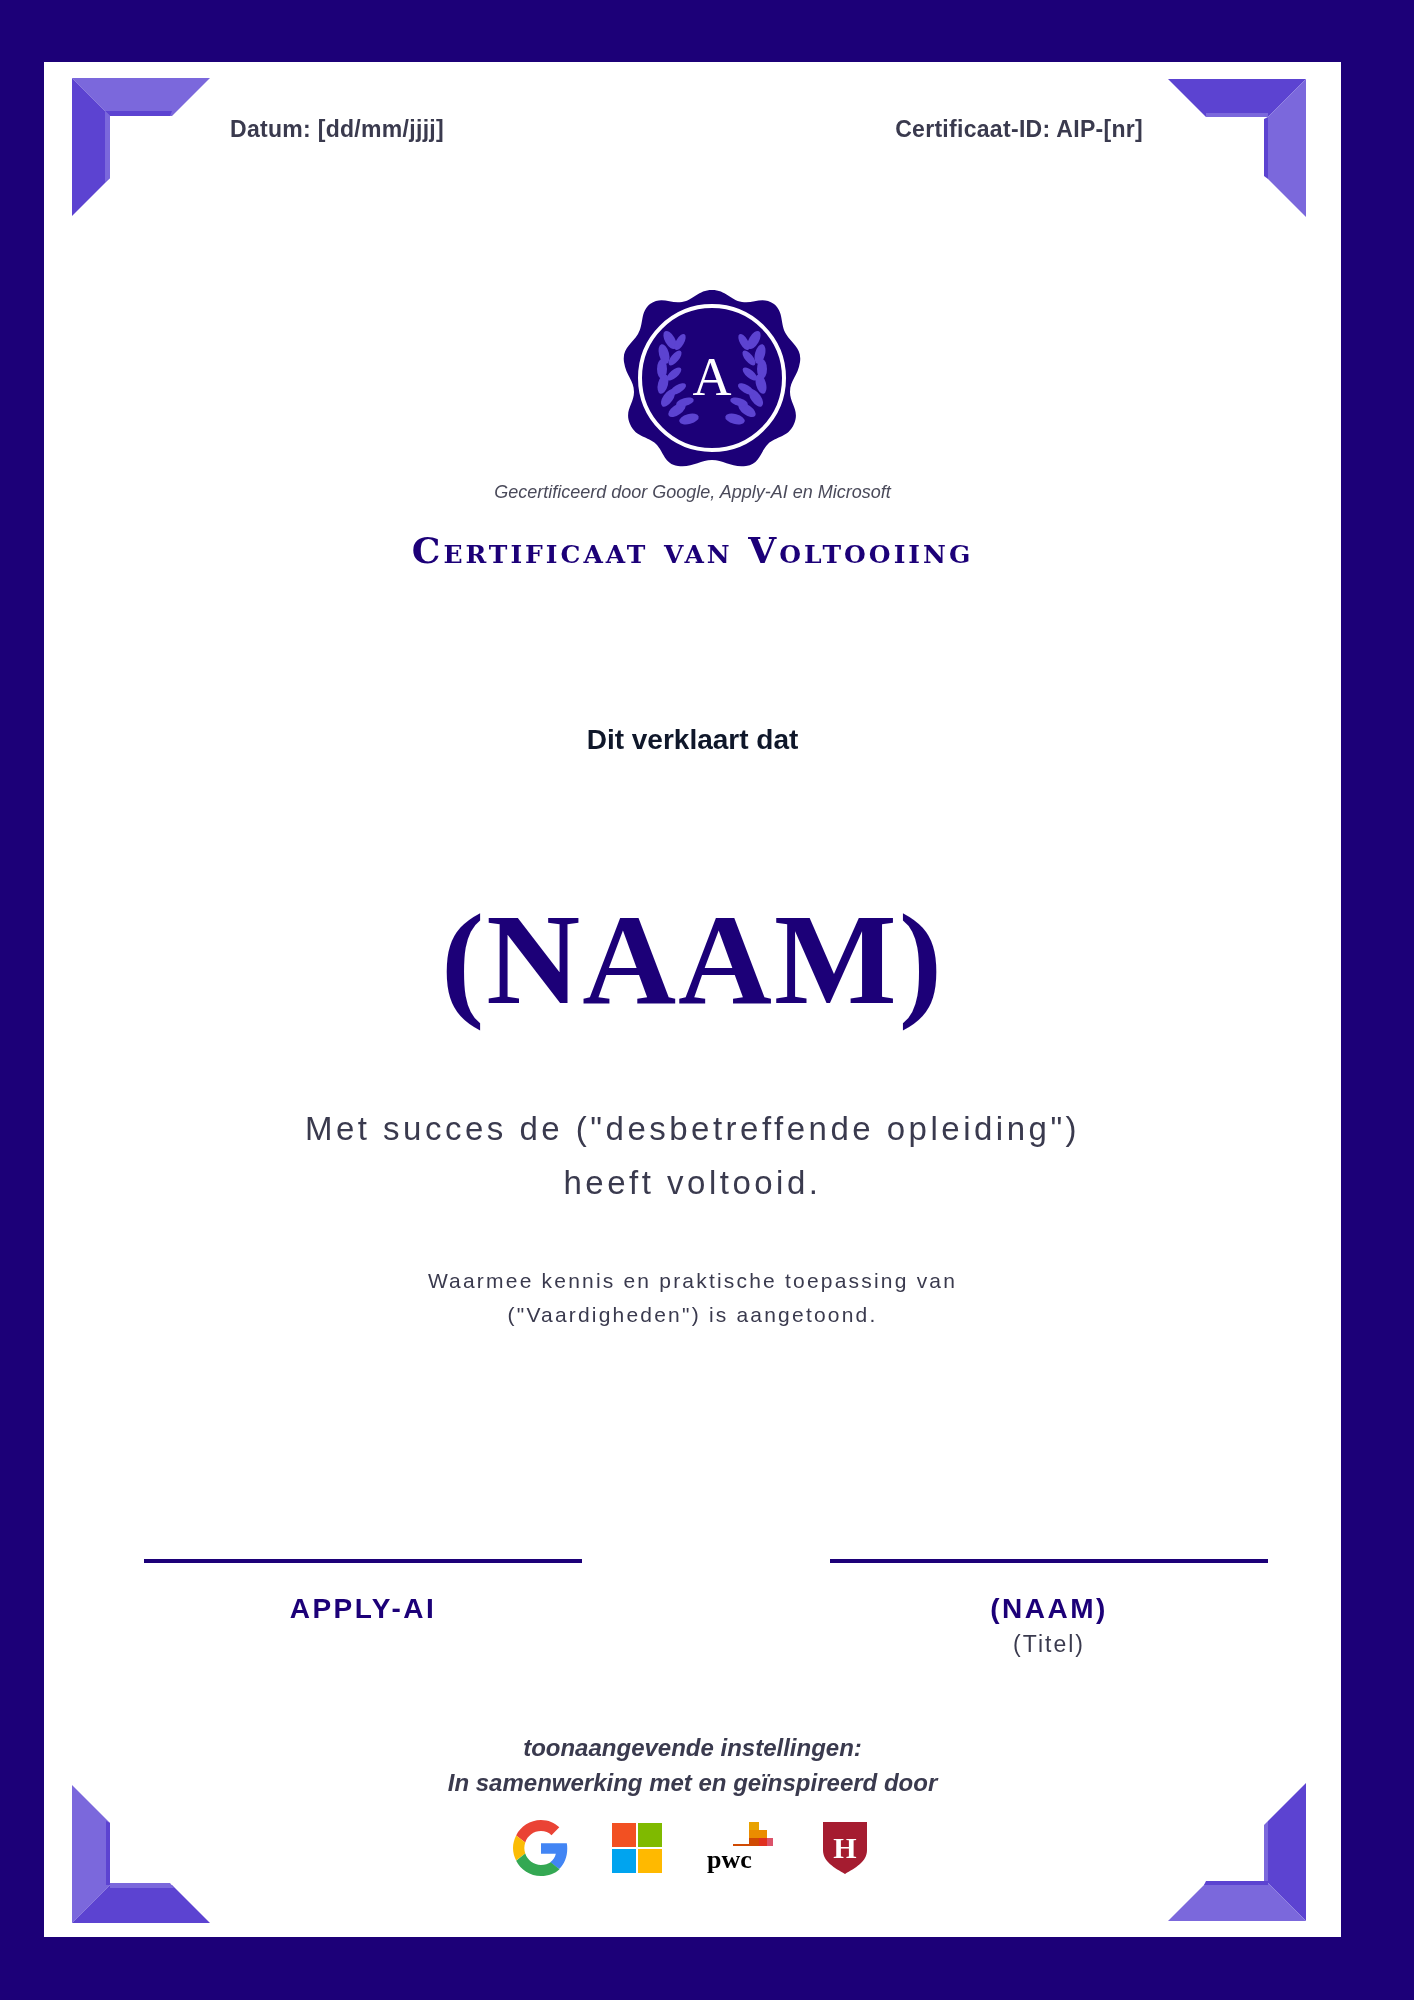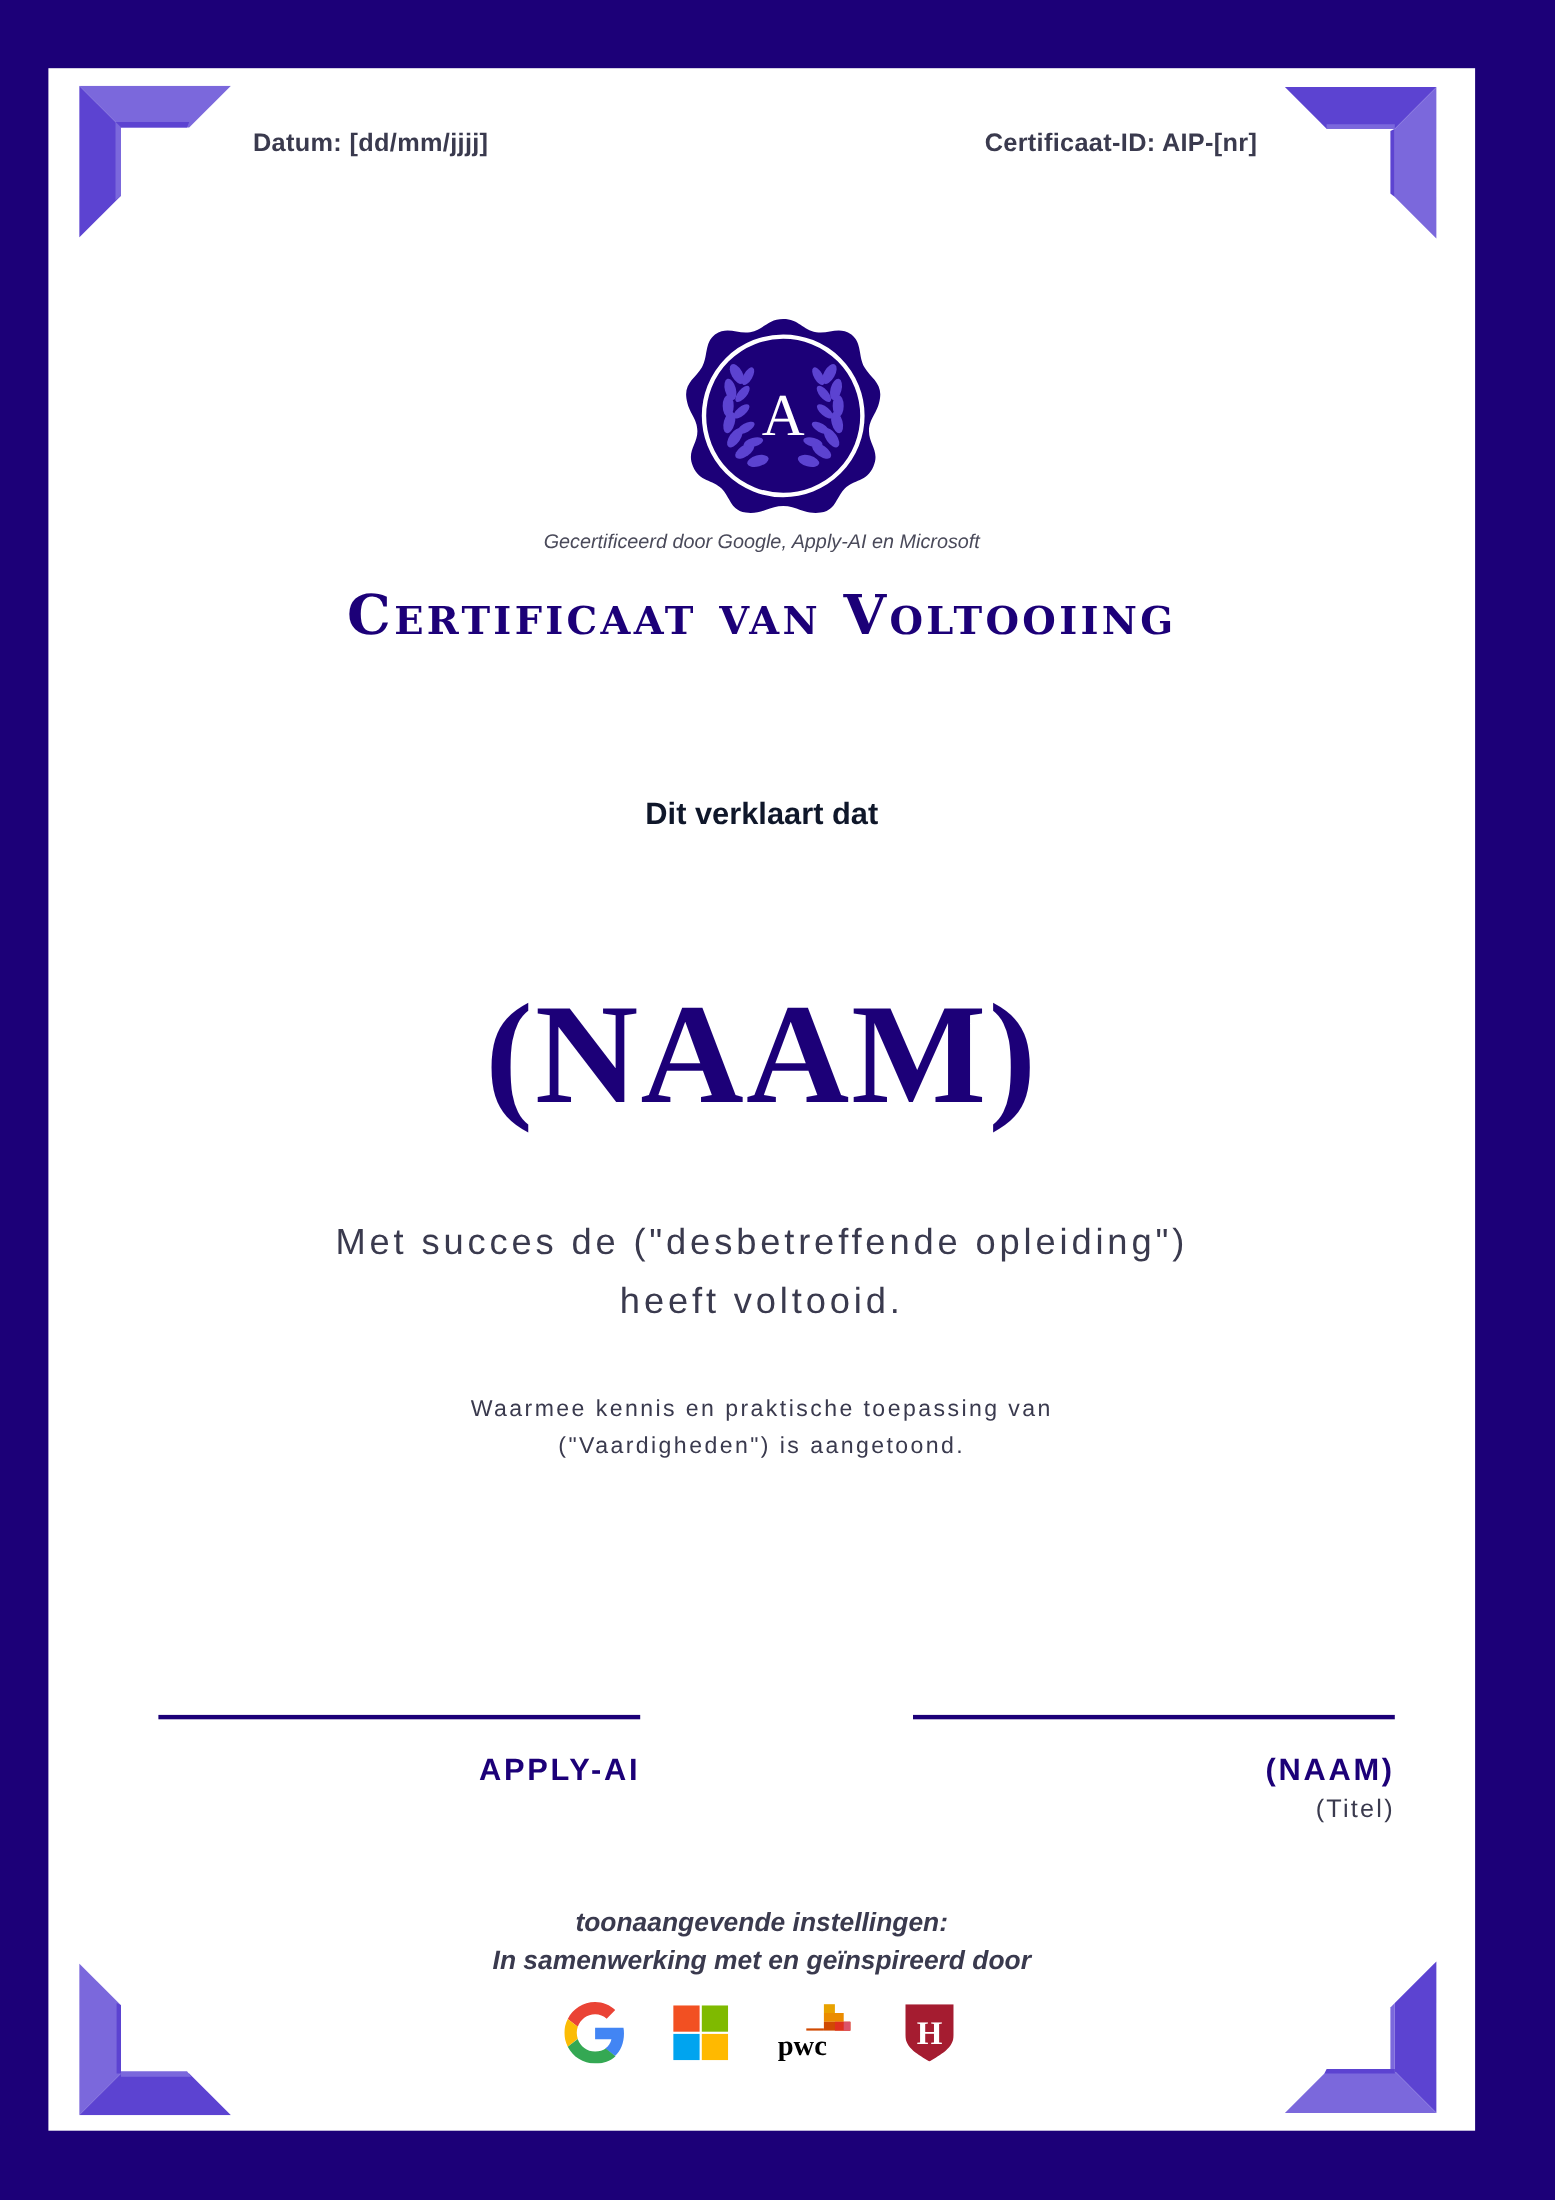--- a/index.html
+++ b/index.html
@@ -22,34 +22,34 @@
   .hdr.certid { right:198px; }
 
   .seal { position:absolute; left:578px; top:226px; width:180px; height:180px; }
   .seal svg { display:block; width:100%; height:100%; }
 
   .cert-by { position:absolute; left:0; right:0; top:420px; text-align:center; font-style:italic; font-size:18px; color:#4a4a5a; }
 
   .title {
     position:absolute; left:0; right:0; top:467px; text-align:center;
     font-family:"DejaVu Serif", serif; font-weight:bold; color:#1c0078;
-    font-size:50px; letter-spacing:3px; font-variant:small-caps;
+    font-size:36px; letter-spacing:3px; font-variant:small-caps;
   }
 
   .intro { position:absolute; left:0; right:0; top:662px; text-align:center; font-weight:bold; font-size:28px; color:#0f172a; }
 
   .name {
     position:absolute; left:0; right:0; top:832px; text-align:center;
     font-family:"Liberation Serif", serif; font-weight:bold; color:#1c0078; font-size:130px; line-height:1; letter-spacing:2px;
   }
 
   .course { position:absolute; left:0; right:0; top:1040px; text-align:center; font-size:33px; color:#3a3a4e; letter-spacing:3.5px; line-height:54px; }
   .skills { position:absolute; left:0; right:0; top:1202px; text-align:center; font-size:21px; color:#3a3a4e; letter-spacing:2.2px; line-height:34px; }
 
-  .sig { position:absolute; width:438px; text-align:right; }
+  .sig { position:absolute; width:438px; text-align:center; }
   .sig.left { left:100px; top:1497px; }
   .sig.right { left:786px; top:1497px; }
   .sig .line { height:4px; background:#1c0078; width:100%; }
   .sig .who { margin-top:30px; font-weight:bold; font-size:28px; color:#1c0078; letter-spacing:2.5px; }
   .sig .role { margin-top:6px; font-size:23px; color:#3a3a4e; letter-spacing:2px; }
 
   .partners { position:absolute; left:0; right:0; top:1668px; text-align:center; font-style:italic; font-weight:bold; font-size:24px; color:#3a3a4e; line-height:35px; }
 
   .logos { position:absolute; left:0; right:0; top:1758px; display:flex; justify-content:center; gap:40px; align-items:center; }
   .logo { width:56px; height:56px; display:flex; align-items:center; justify-content:center; }

